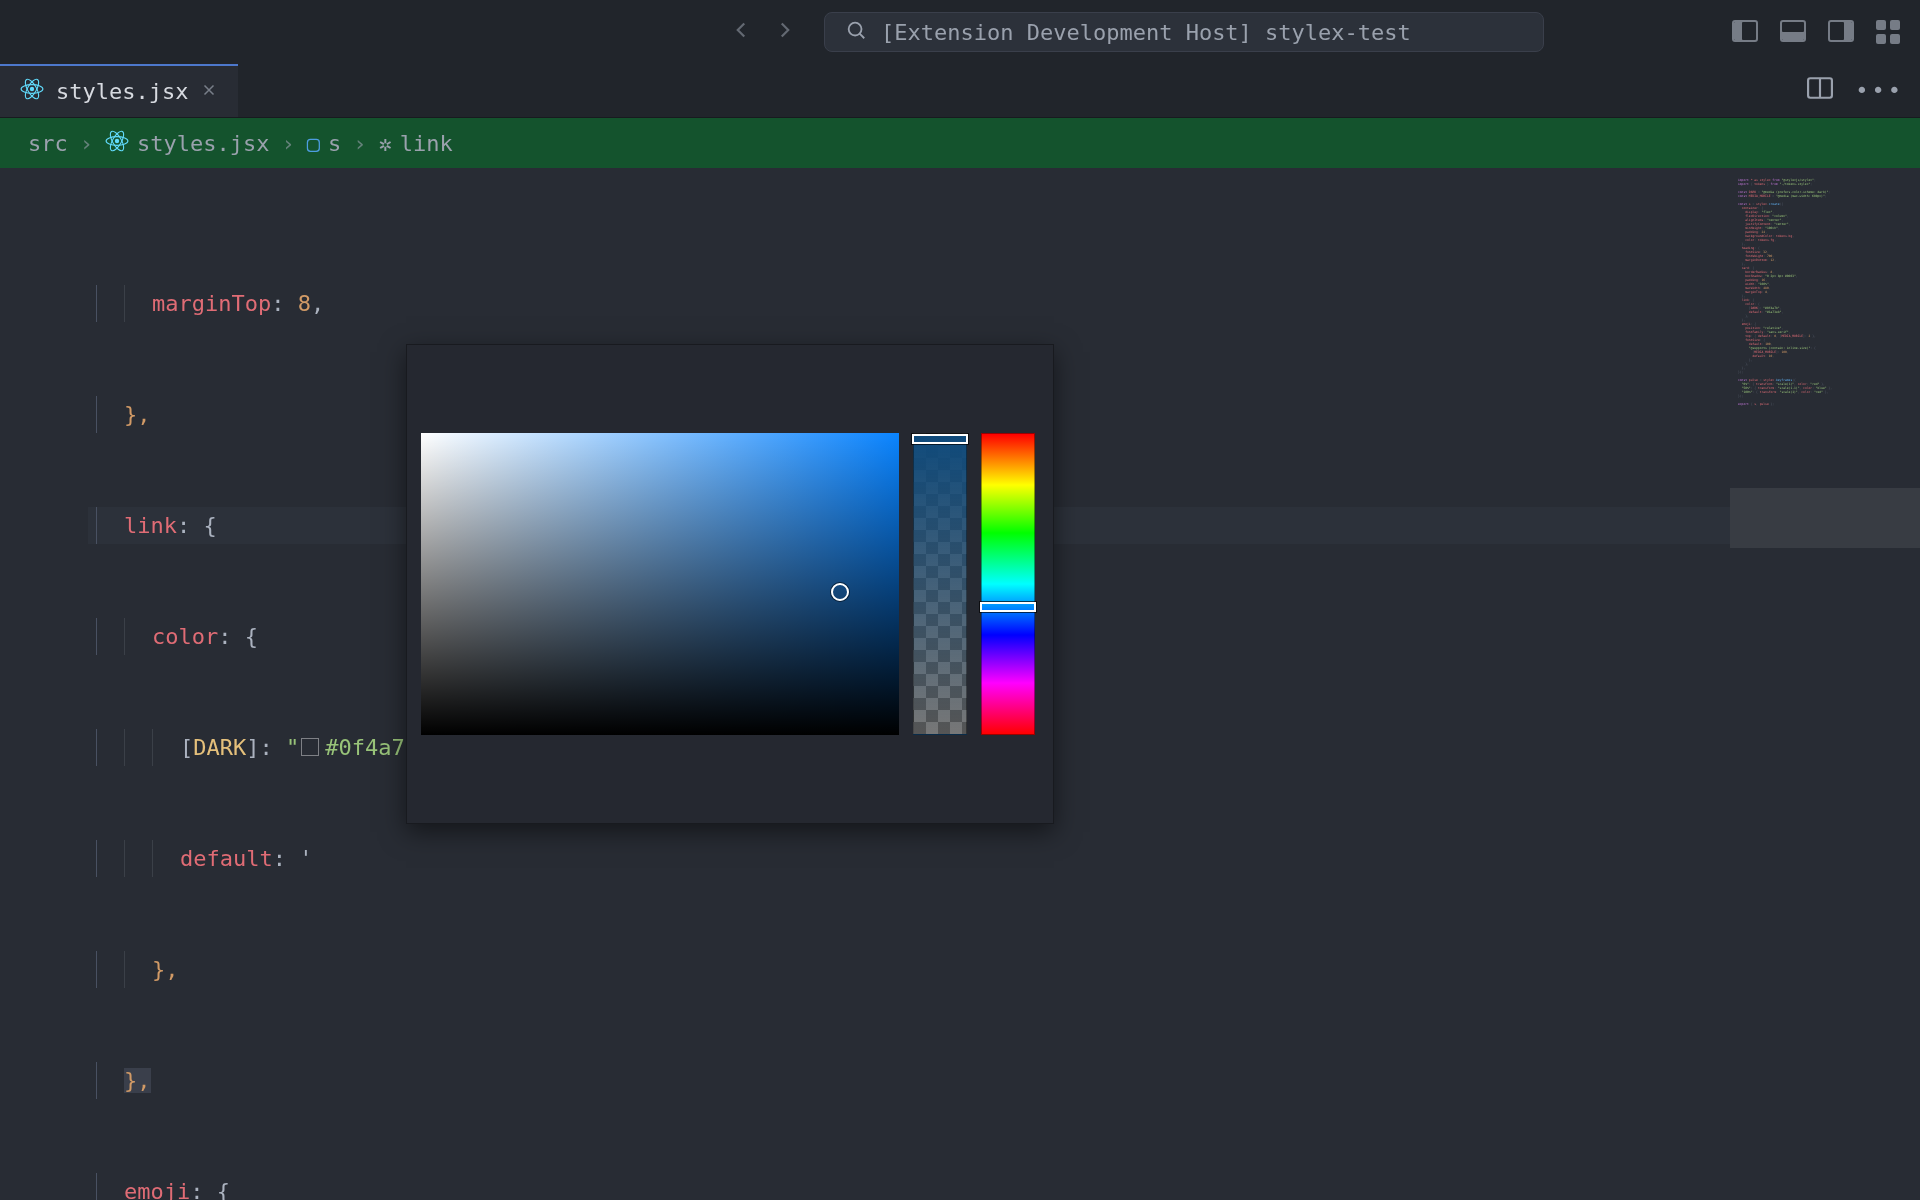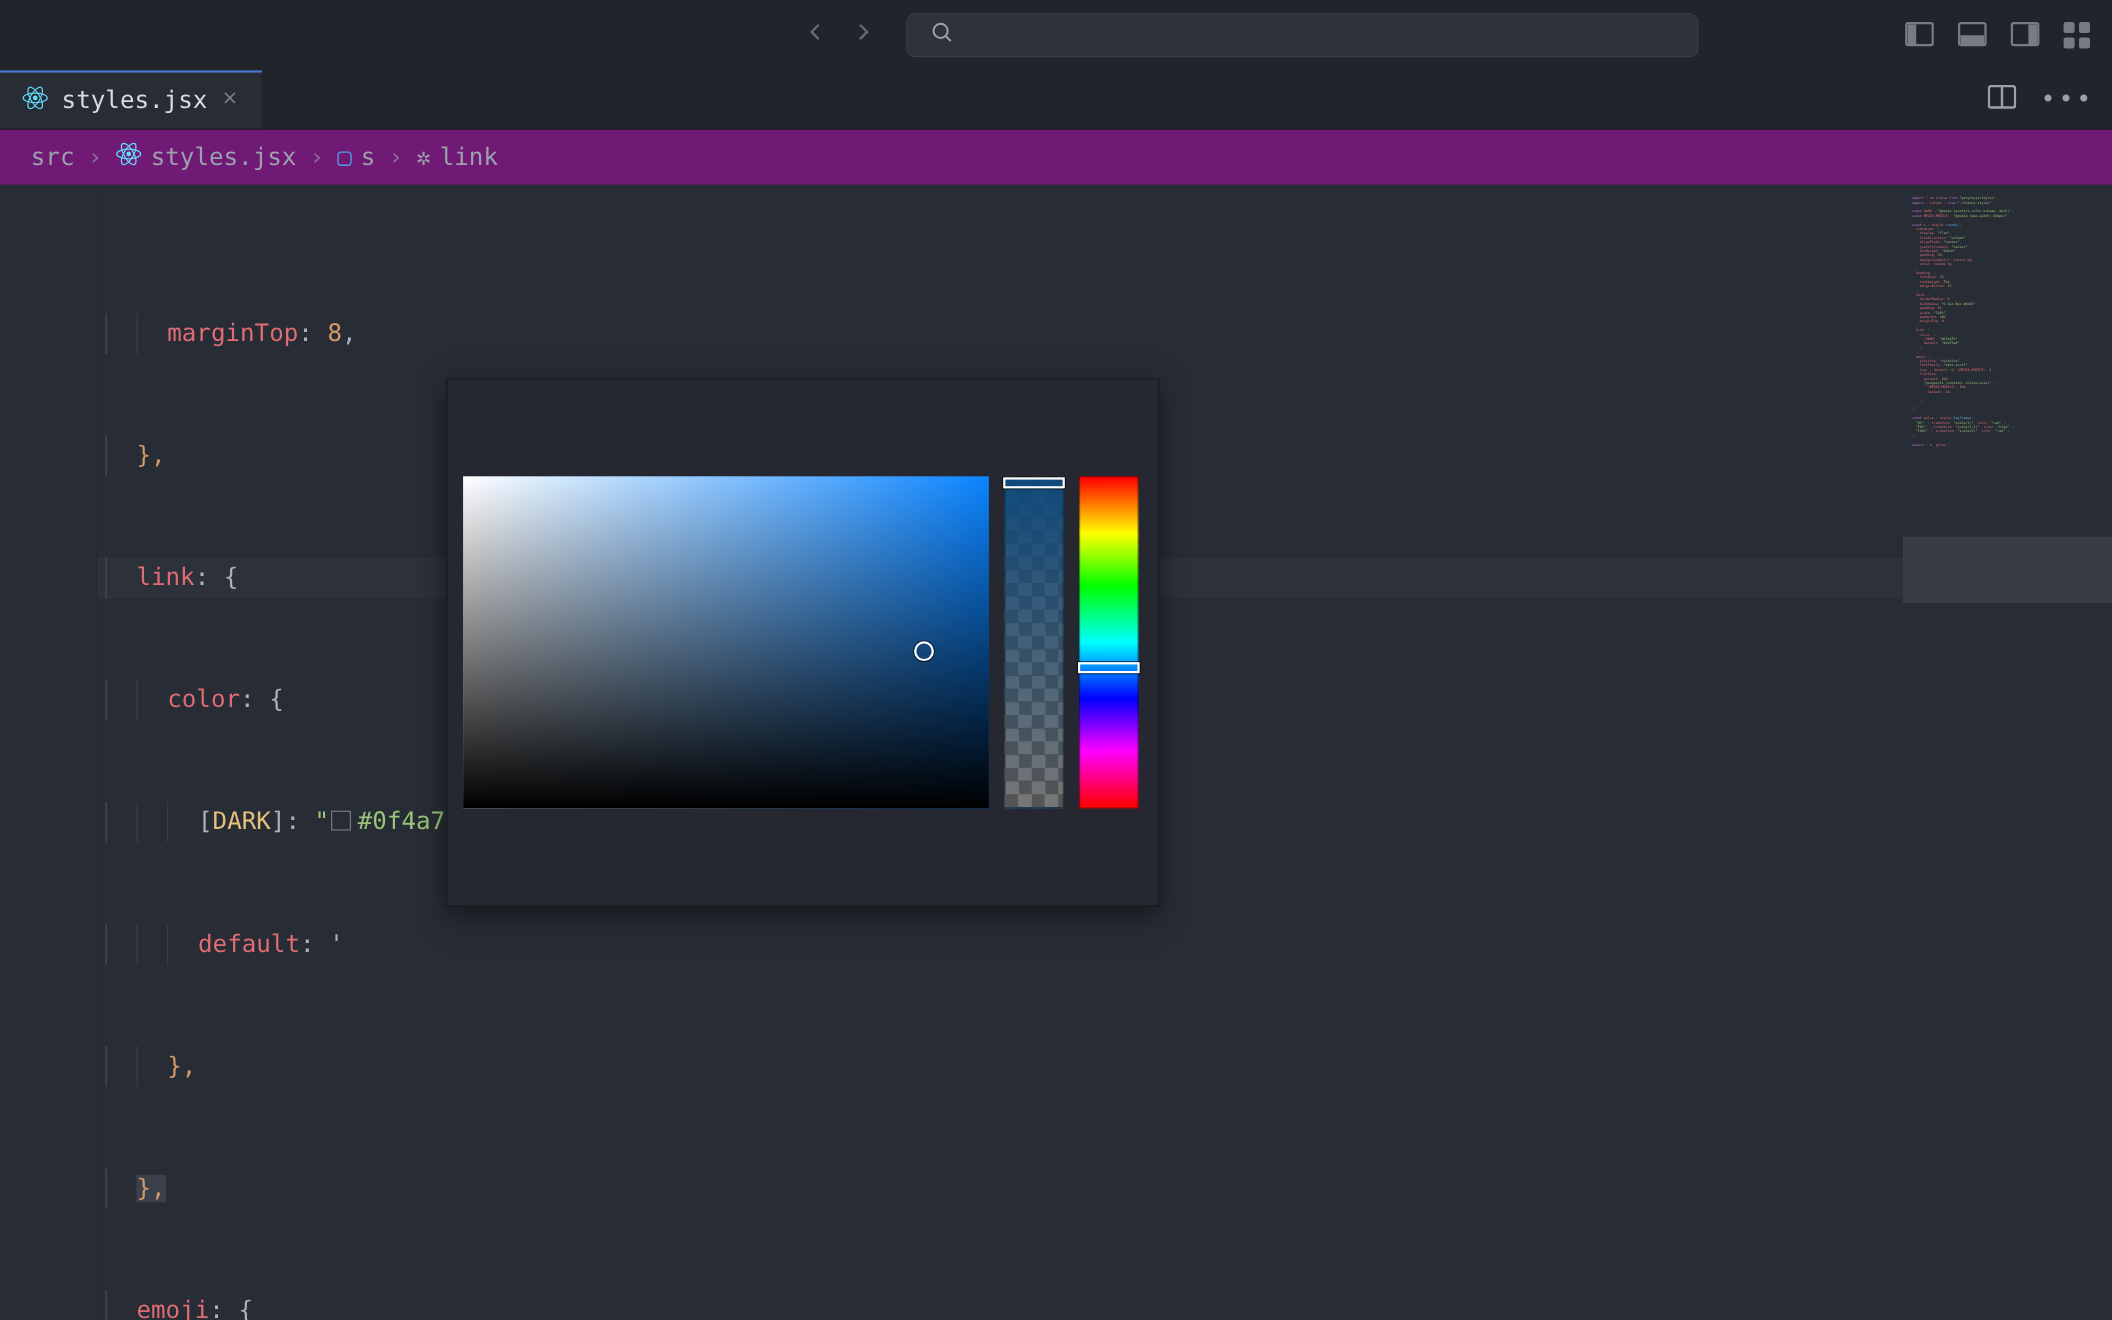--- a/index.html
+++ b/index.html
@@ -55,21 +55,21 @@
   .tab-close { opacity:.7; }
   .tabs-right { margin-left:auto; display:flex; align-items:center; gap:22px; color:#9aa1ad;}
   .dots { letter-spacing:3px; }
 
   
   .breadcrumbs {
     height: 50px;
     display:flex; align-items:center; gap:12px;
     padding:0 28px;
     color:#9aa1ad;
-    background:#701a75;
+    background:#14532d;
   }
   .crumb { display:flex; align-items:center; gap:8px; }
   .chev { opacity:.6; }
 
   
   .editor-wrap { position: relative; display:flex; height: calc(1200px - 64px - 54px - 50px); }
   .gutter {
     width: 88px;
     background:#282c34;
   }
@@ -196,20 +196,21 @@
         </svg>
     </span>
   </div>
   <div class="cmd-center">
     <span>
       <svg width="22" height="22" viewBox="0 0 24 24" fill="none" stroke="#9aa1ad" stroke-width="2">
           <circle cx="11" cy="11" r="7"></circle>
           <path d="M21 21l-5-5"></path>
         </svg>
     </span>
+    <span>[Extension Development Host] stylex-test</span>
   </div>
   <div class="titlebar-right">
     <span class="layout-icon b1"></span>
     <span class="layout-icon b2"></span>
     <span class="layout-icon b3"></span>
     <span class="grid4">
         <span></span>
         <span></span>
         <span></span>
         <span></span>

